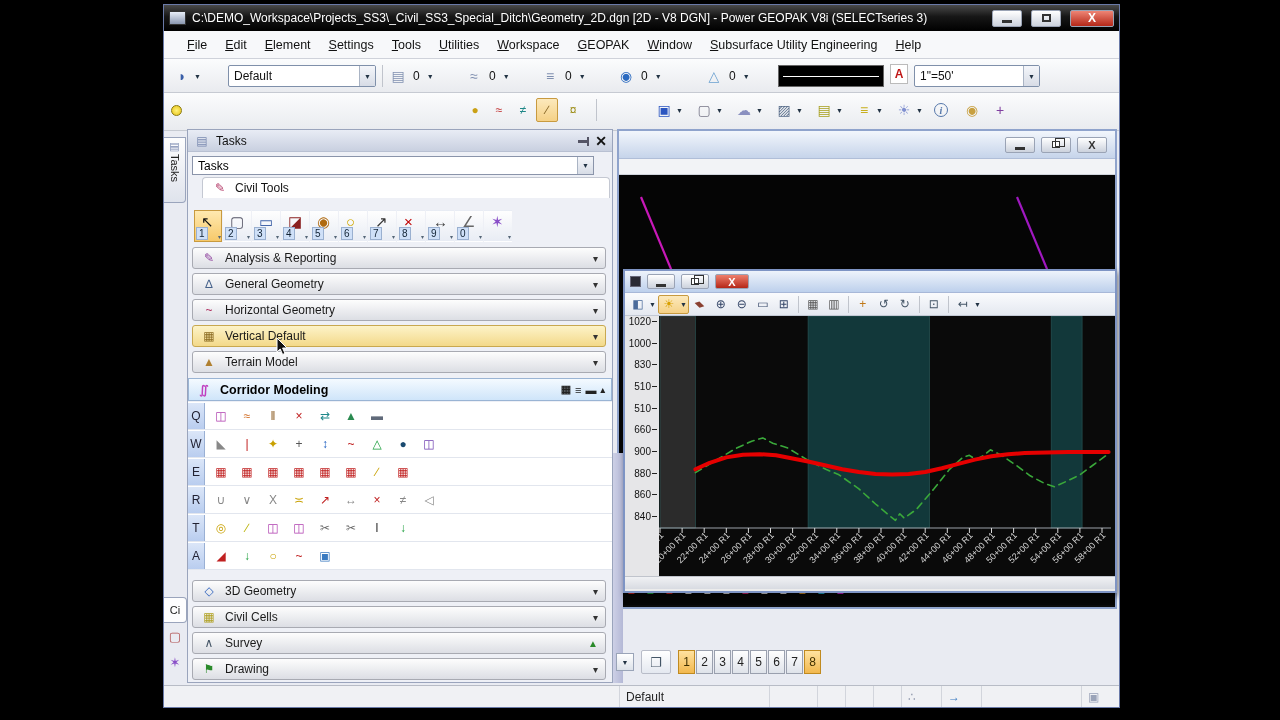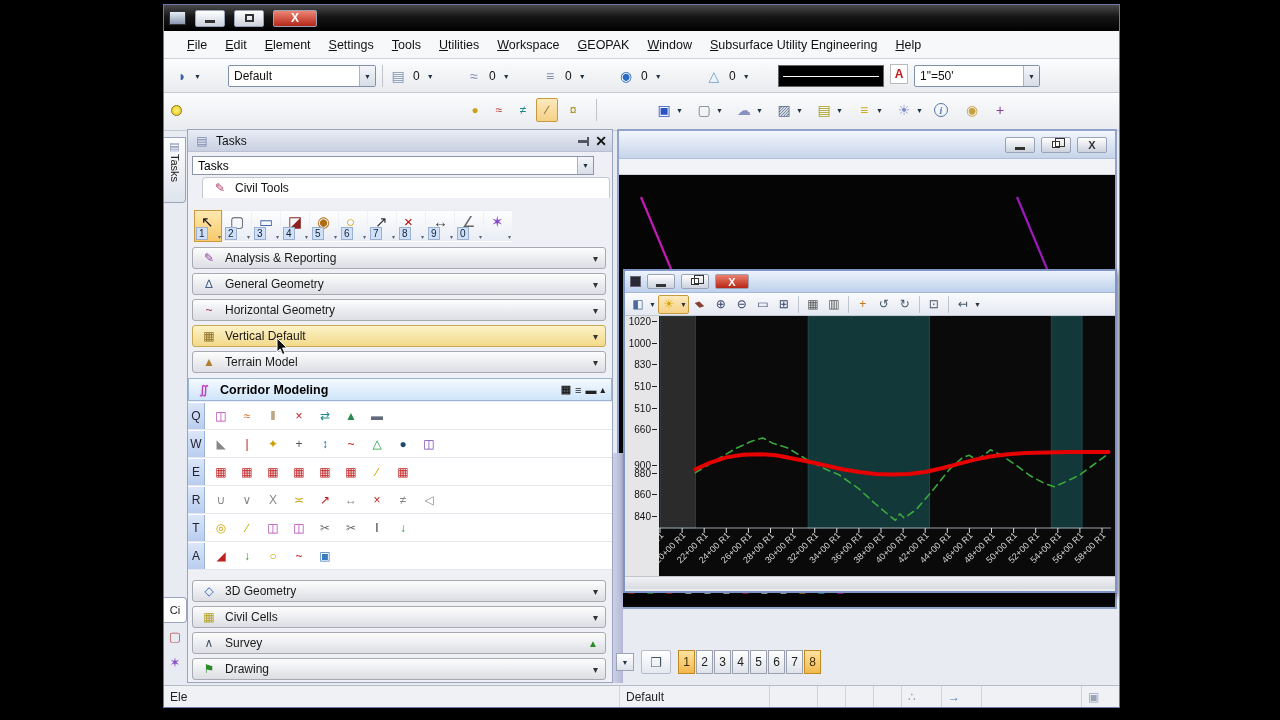--- a/index.html
+++ b/index.html
@@ -141,20 +141,21 @@
 
 .lbox{position:absolute;background:#000;z-index:90}
 </style>
 </head>
 <body>
 
 <div id="app">
 
   <div class="titlebar">
     <div class="appicon"></div>
+    <div class="title-text">C:\DEMO_Workspace\Projects_SS3\_Civil_SS3_Special_Ditch\Geometry_2D.dgn [2D - V8 DGN] - Power GEOPAK V8i (SELECTseries 3)</div>
     <div class="winbtn">
         <div class="ic-min"></div>
       </div>
     <div class="winbtn">
         <div class="ic-max"></div>
       </div>
     <div class="winbtn close">X</div>
   </div>
 
   <div class="menubar" id="menubar">
@@ -697,21 +698,21 @@
             <span class="dash"></span>
           </div>
           <div class="ytick" style="top: 86.6667px;">
             <span>510</span>
             <span class="dash"></span>
           </div>
           <div class="ytick" style="top: 108.333px;">
             <span>660</span>
             <span class="dash"></span>
           </div>
-          <div class="ytick" style="top: 144px;">
+          <div class="ytick" style="top: 130px;">
             <span>900</span>
             <span class="dash"></span>
           </div>
           <div class="ytick" style="top: 151.667px;">
             <span>880</span>
             <span class="dash"></span>
           </div>
           <div class="ytick" style="top: 173.333px;">
             <span>860</span>
             <span class="dash"></span>
@@ -785,23 +786,20 @@
         <div class="vbtn">3</div>
         <div class="vbtn">4</div>
         <div class="vbtn">5</div>
         <div class="vbtn">6</div>
         <div class="vbtn">7</div>
         <div class="vbtn on">8</div>
       </div>
   </div>
 
   <div id="statusbar">
-    <div class="sb-cell first" style="left:0;width:300px">
-      <span>Ele</span>
-    </div>
     <div class="sb-cell" style="left:455px;width:150px">
       <span>Default</span>
     </div>
     <div class="sb-cell" style="left:605px;width:48px"></div>
     <div class="sb-cell" style="left:653px;width:28px"></div>
     <div class="sb-cell" style="left:681px;width:28px"></div>
     <div class="sb-cell" style="left:709px;width:28px"></div>
     <div class="sb-cell" style="left:737px;width:40px" id="sb-ic0">
         <span class="sb-ic" style="color: rgb(138, 147, 168);">∴</span>
       </div>

